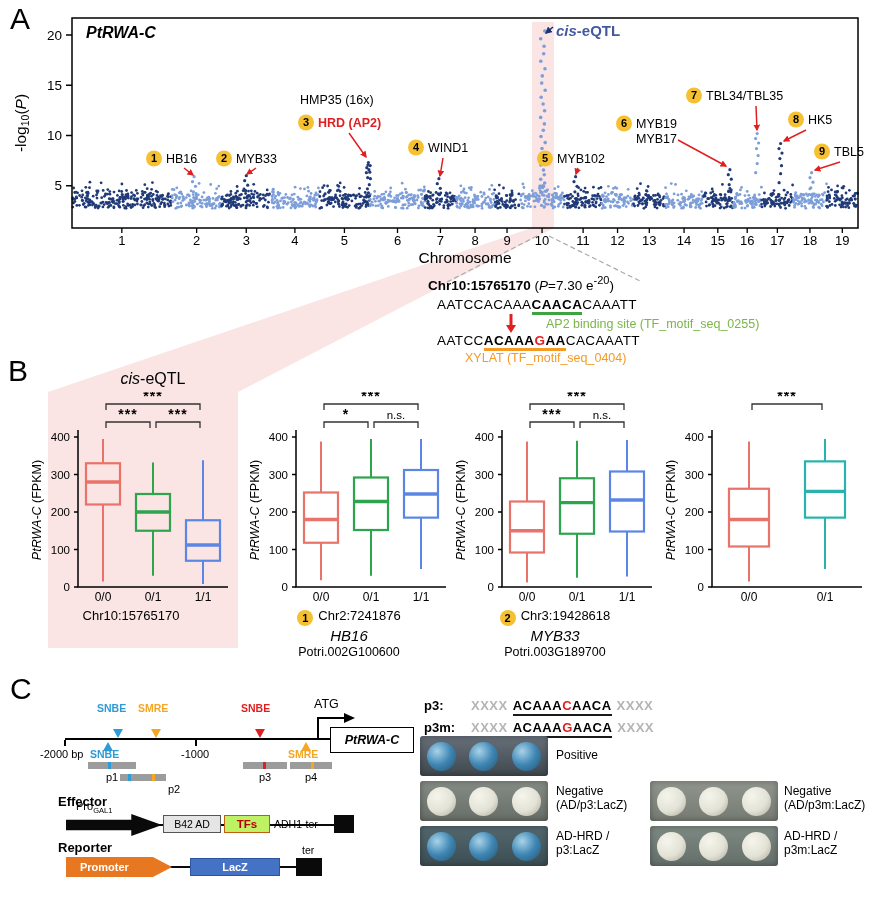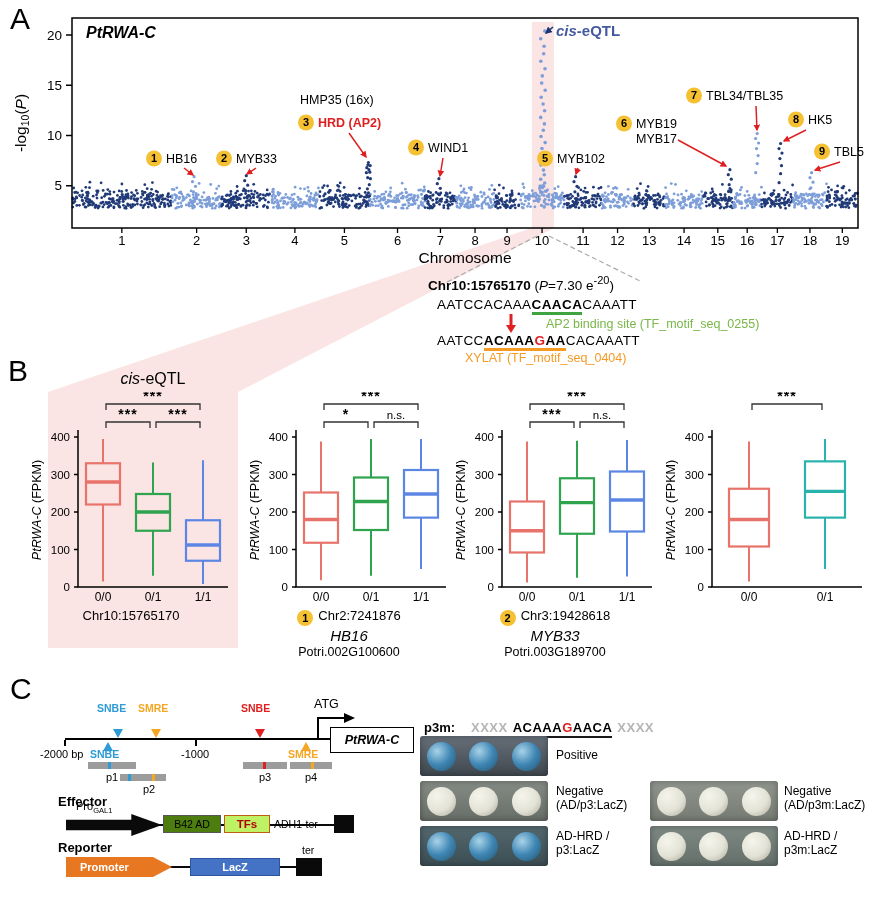--- a/index.html
+++ b/index.html
@@ -48,21 +48,21 @@
   .ftick{position:absolute;top:0;width:3px;height:7px;}
   .flabel{position:absolute;font-size:11px;}
   .sec-label{position:absolute;font-size:13px;font-weight:700;}
   .pro-label{position:absolute;font-size:11px;}
   .pro-label sub{font-size:7.5px;}
   .black-arrow{position:absolute;width:96px;height:22px;background:#0a0a0a;
     clip-path:polygon(0 26%,68% 26%,68% 0,100% 50%,68% 100%,68% 74%,0 74%);}
   .eff-line,.rep-line{position:absolute;height:2px;background:#0a0a0a;}
   .cbox{position:absolute;height:18px;display:flex;align-items:center;justify-content:center;
         font-size:10.5px;border:1px solid #555;box-sizing:border-box;}
-  .cbox.gray{background:#4d7c0f;color:#000;}
+  .cbox.gray{background:#e5e5e5;color:#000;}
   .cbox.torange{background:#bef264;color:#B30000;font-weight:700;font-size:11.5px;border-color:#c05d10;}
   .cbox.lacz{background:#4472C4;color:#fff;font-weight:600;font-size:11px;border-color:#2d54a0;}
   .adh{position:absolute;font-size:10.5px;}
   .terlabel{position:absolute;font-size:10.5px;}
   .bbox{position:absolute;height:18px;background:#0a0a0a;}
   .orange-arrow{position:absolute;width:106px;height:20px;background:#E87722;color:#fff;
     font-weight:700;font-size:11px;display:flex;align-items:center;padding-left:14px;box-sizing:border-box;
     clip-path:polygon(0 0,82% 0,100% 50%,82% 100%,0 100%);}
   .probe{position:absolute;font-size:13px;font-weight:700;letter-spacing:0.5px;white-space:nowrap;}
   .pname{display:inline-block;width:42px;letter-spacing:0;}
@@ -2367,21 +2367,21 @@
         <div class="site-label" style="left: 288px; top: 70px; color: rgb(245, 166, 35);">SMRE</div>
         <div class="tri up" style="left: 301px; top: 64px; border-bottom-color: rgb(245, 166, 35);"></div>
         <div class="frag" style="left: 88px; top: 84px; width: 48px;">
           <div class="ftick" style="left: 42%; background: rgb(46, 155, 214);"></div>
         </div>
         <div class="flabel" style="left: 106px; top: 93px;">p1</div>
         <div class="frag" style="left: 120px; top: 96px; width: 46px;">
           <div class="ftick" style="left: 18%; background: rgb(46, 155, 214);"></div>
           <div class="ftick" style="left: 70%; background: rgb(245, 166, 35);"></div>
         </div>
-        <div class="flabel" style="left: 123px; top: 105px; padding-left: 20px;">p2</div>
+        <div class="flabel" style="left: 148px; top: 105px; padding-left: 20px;">p2</div>
         <div class="frag" style="left: 243px; top: 84px; width: 44px;">
           <div class="ftick" style="left: 45%; background: rgb(224, 32, 32);"></div>
         </div>
         <div class="flabel" style="left: 259px; top: 93px;">p3</div>
         <div class="frag" style="left: 290px; top: 84px; width: 42px;">
           <div class="ftick" style="left: 50%; background: rgb(245, 166, 35);"></div>
         </div>
         <div class="flabel" style="left: 305px; top: 93px;">p4</div>
       </div>
 
@@ -2394,20 +2394,23 @@
     <div class="adh" style="left:274px;top:140px">ADH1-ter</div>
     <div class="bbox" style="left:334px;top:137px;width:20px"></div>
 
     <div class="sec-label" style="left:58px;top:162px">Reporter</div>
     <div class="rep-line" style="left:66px;top:188px;width:256px"></div>
     <div class="orange-arrow" style="left:66px;top:179px">Promoter</div>
     <div class="cbox lacz" style="left:190px;top:180px;width:90px">LacZ</div>
     <div class="terlabel" style="left:302px;top:166px">ter</div>
     <div class="bbox" style="left:296px;top:180px;width:26px"></div>
 
+    <div class="probe" style="left:424px;top:20px">
+      <span class="pname">p3:</span><span class="xx">XXXX</span><span class="core"><span>ACAAA</span><span class="mut">C</span><span>AACA</span></span><span class="xx">XXXX</span>
+    </div>
     <div class="probe" style="left:424px;top:42px">
       <span class="pname">p3m:</span><span class="xx">XXXX</span><span class="core"><span>ACAAA</span><span class="mut">G</span><span>AACA</span></span><span class="xx">XXXX</span>
     </div>
   <div class="strip" style="left: 420px; top: 58px; background: linear-gradient(rgb(103, 112, 122), rgb(63, 71, 78));">
         <div class="colony blue"></div>
         <div class="colony blue"></div>
         <div class="colony blue"></div>
       </div>
       <div class="strip" style="left: 420px; top: 103px; background: linear-gradient(rgb(133, 139, 133), rgb(103, 109, 103));">
         <div class="colony pale"></div>

